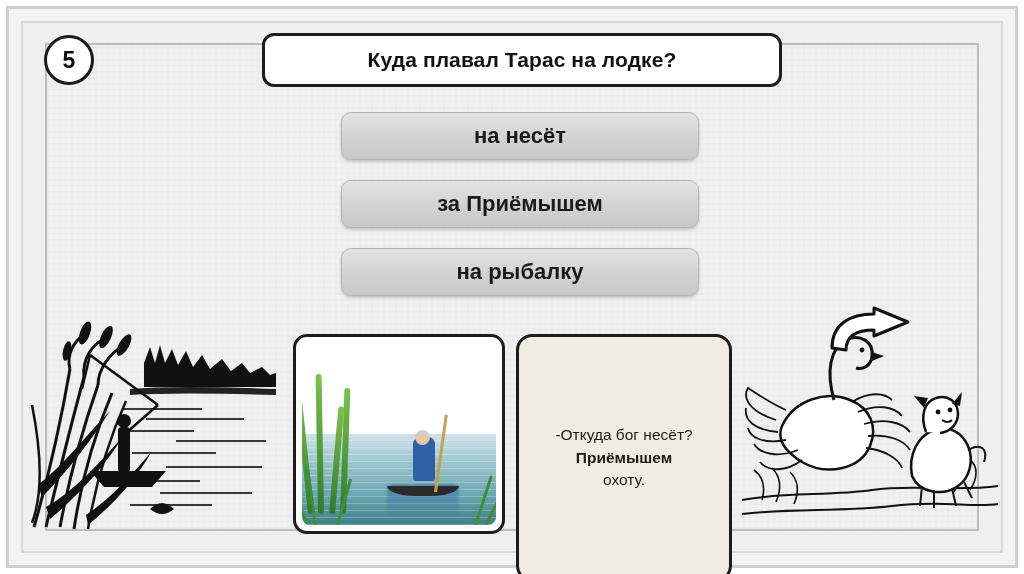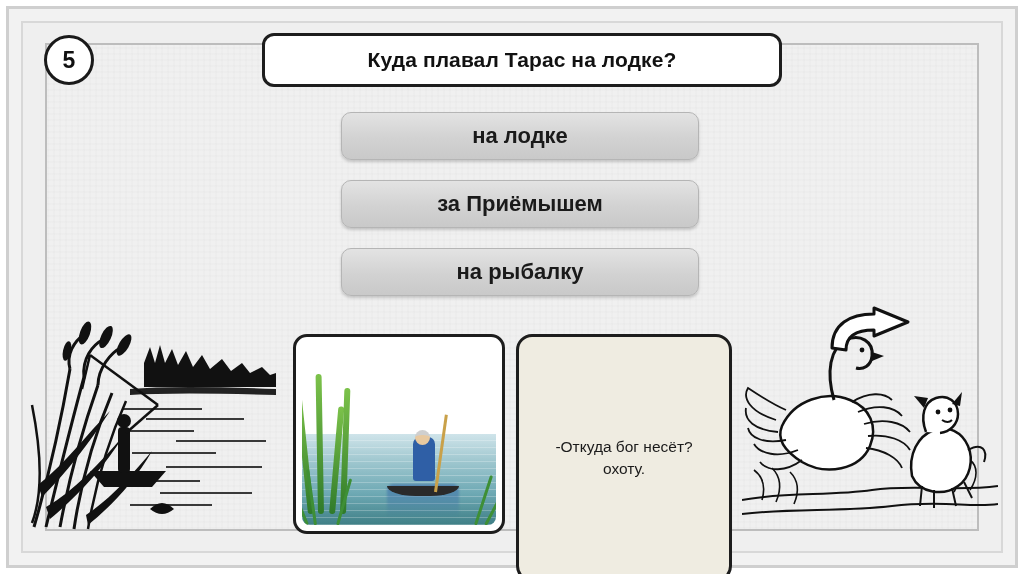--- a/index.html
+++ b/index.html
@@ -278,21 +278,21 @@
   <div class="num-badge">
     <span>5</span>
   </div>
 
   <div class="question-box">
     <div class="question-text">Куда плавал Тарас на лодке?</div>
   </div>
 
   <div class="answers">
     <div class="answer-btn">
-      <span class="answer-label">на лодке</span>
+      <span class="answer-label">на несёт</span>
     </div>
     <div class="answer-btn">
       <span class="answer-label">за Приёмышем</span>
     </div>
     <div class="answer-btn">
       <span class="answer-label">на рыбалку</span>
     </div>
   </div>
 
   <div class="pic-card">
@@ -314,20 +314,21 @@
       <div class="boat"></div>
       <div class="man-body"></div>
       <div class="man-head"></div>
       <div class="pole"></div>
     </div>
   </div>
 
   <div class="quote-card">
     <div class="quote-text">
       <span class="l1">-Откуда бог несёт?</span>
+      <span class="l3">Приёмышем</span>
       <span class="l4">охоту.</span>
     </div>
   </div>
 
   <div class="left-art">
     <svg viewBox="0 0 255 245" width="255" height="245">
 
       <path d="M118 78 L124 62 L129 78 L134 60 L139 78 L146 64 L152 80 L160 66 L167 82 L176 70 L184 84 L196 74 L205 86 L216 78 L224 88 L236 82 L244 90 L250 88 L250 100 L118 100 Z" fill="#111"></path>
       <rect x="118" y="98" width="132" height="4" fill="#111"></rect>
 

